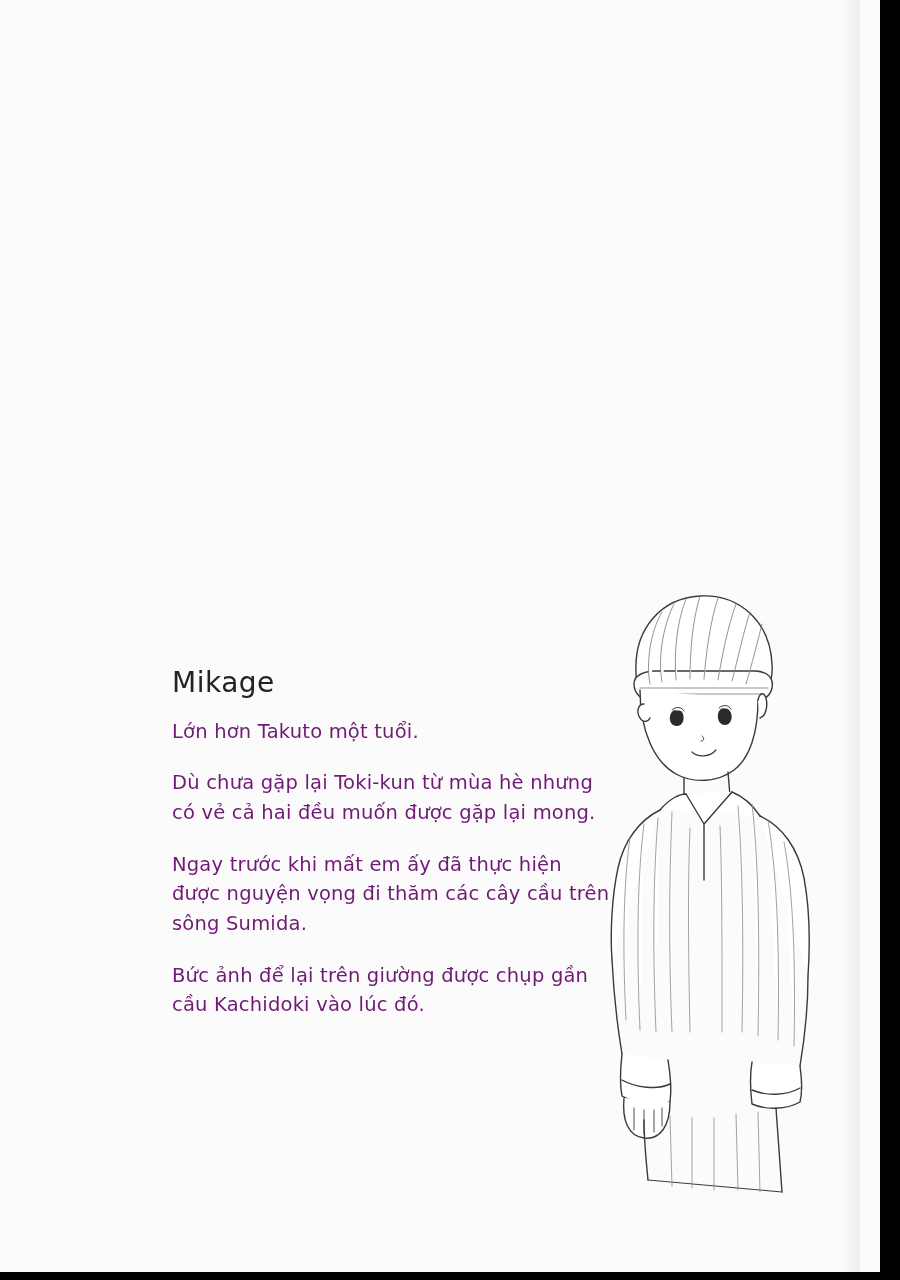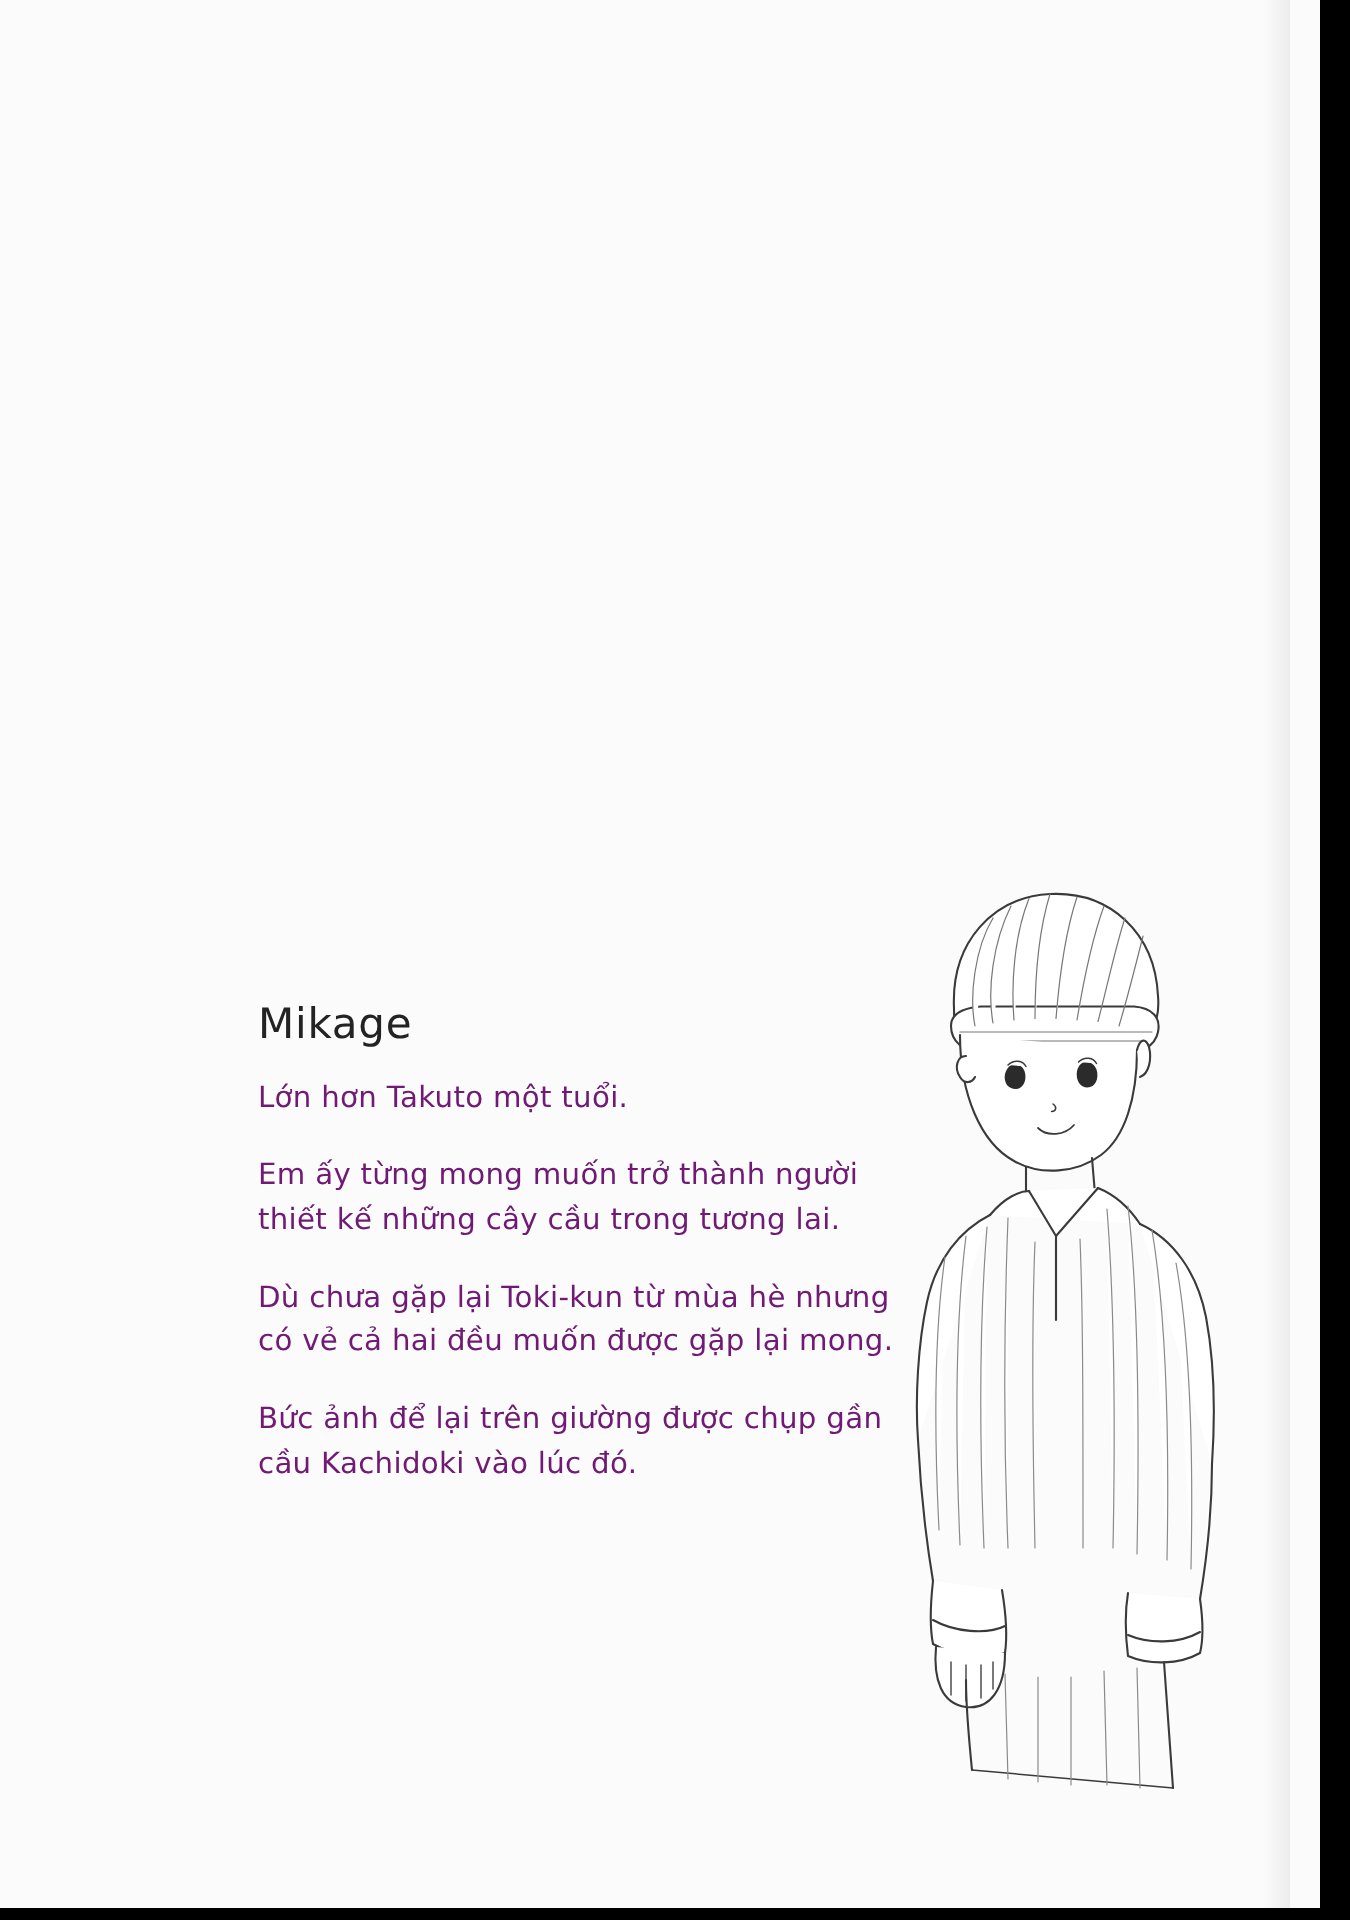--- a/index.html
+++ b/index.html
@@ -75,22 +75,22 @@
 </style>
 </head>
 <body>
 
 <div class="page">
   <div class="paper">
 
     <div class="text-block">
       <h1 class="char-name">Mikage</h1>
       <p class="para">Lớn hơn Takuto một tuổi.</p>
-      <p class="para">Em ấy từng mong muốn trở thành người thiết kế những cây cầu trong tương lai.</p>
       <p class="para">Dù chưa gặp lại Toki-kun từ mùa hè nhưng có vẻ cả hai đều muốn được gặp lại mong.</p>
+      <p class="para">Ngay trước khi mất em ấy đã thực hiện được nguyện vọng đi thăm các cây cầu trên sông Sumida.</p>
       <p class="para">Bức ảnh để lại trên giường được chụp gần cầu Kachidoki vào lúc đó.</p>
     </div>
 
     <div class="illustration">
       <svg width="260" height="620" viewBox="0 0 260 620" fill="none" xmlns="http://www.w3.org/2000/svg">
         <g stroke="#3a3a3a" stroke-width="1.4" fill="#ffffff" stroke-linecap="round" stroke-linejoin="round">
 
           <path d="M36 92 C34 48 62 18 100 16 C140 14 170 42 172 84 C173 96 170 104 166 108 L40 106 C36 104 36 98 36 92 Z"></path>
           <path d="M34 104 C34 96 42 92 54 91 L156 91 C168 92 174 98 172 108 C170 118 160 122 150 122 L54 122 C42 121 34 114 34 104 Z"></path>
 

